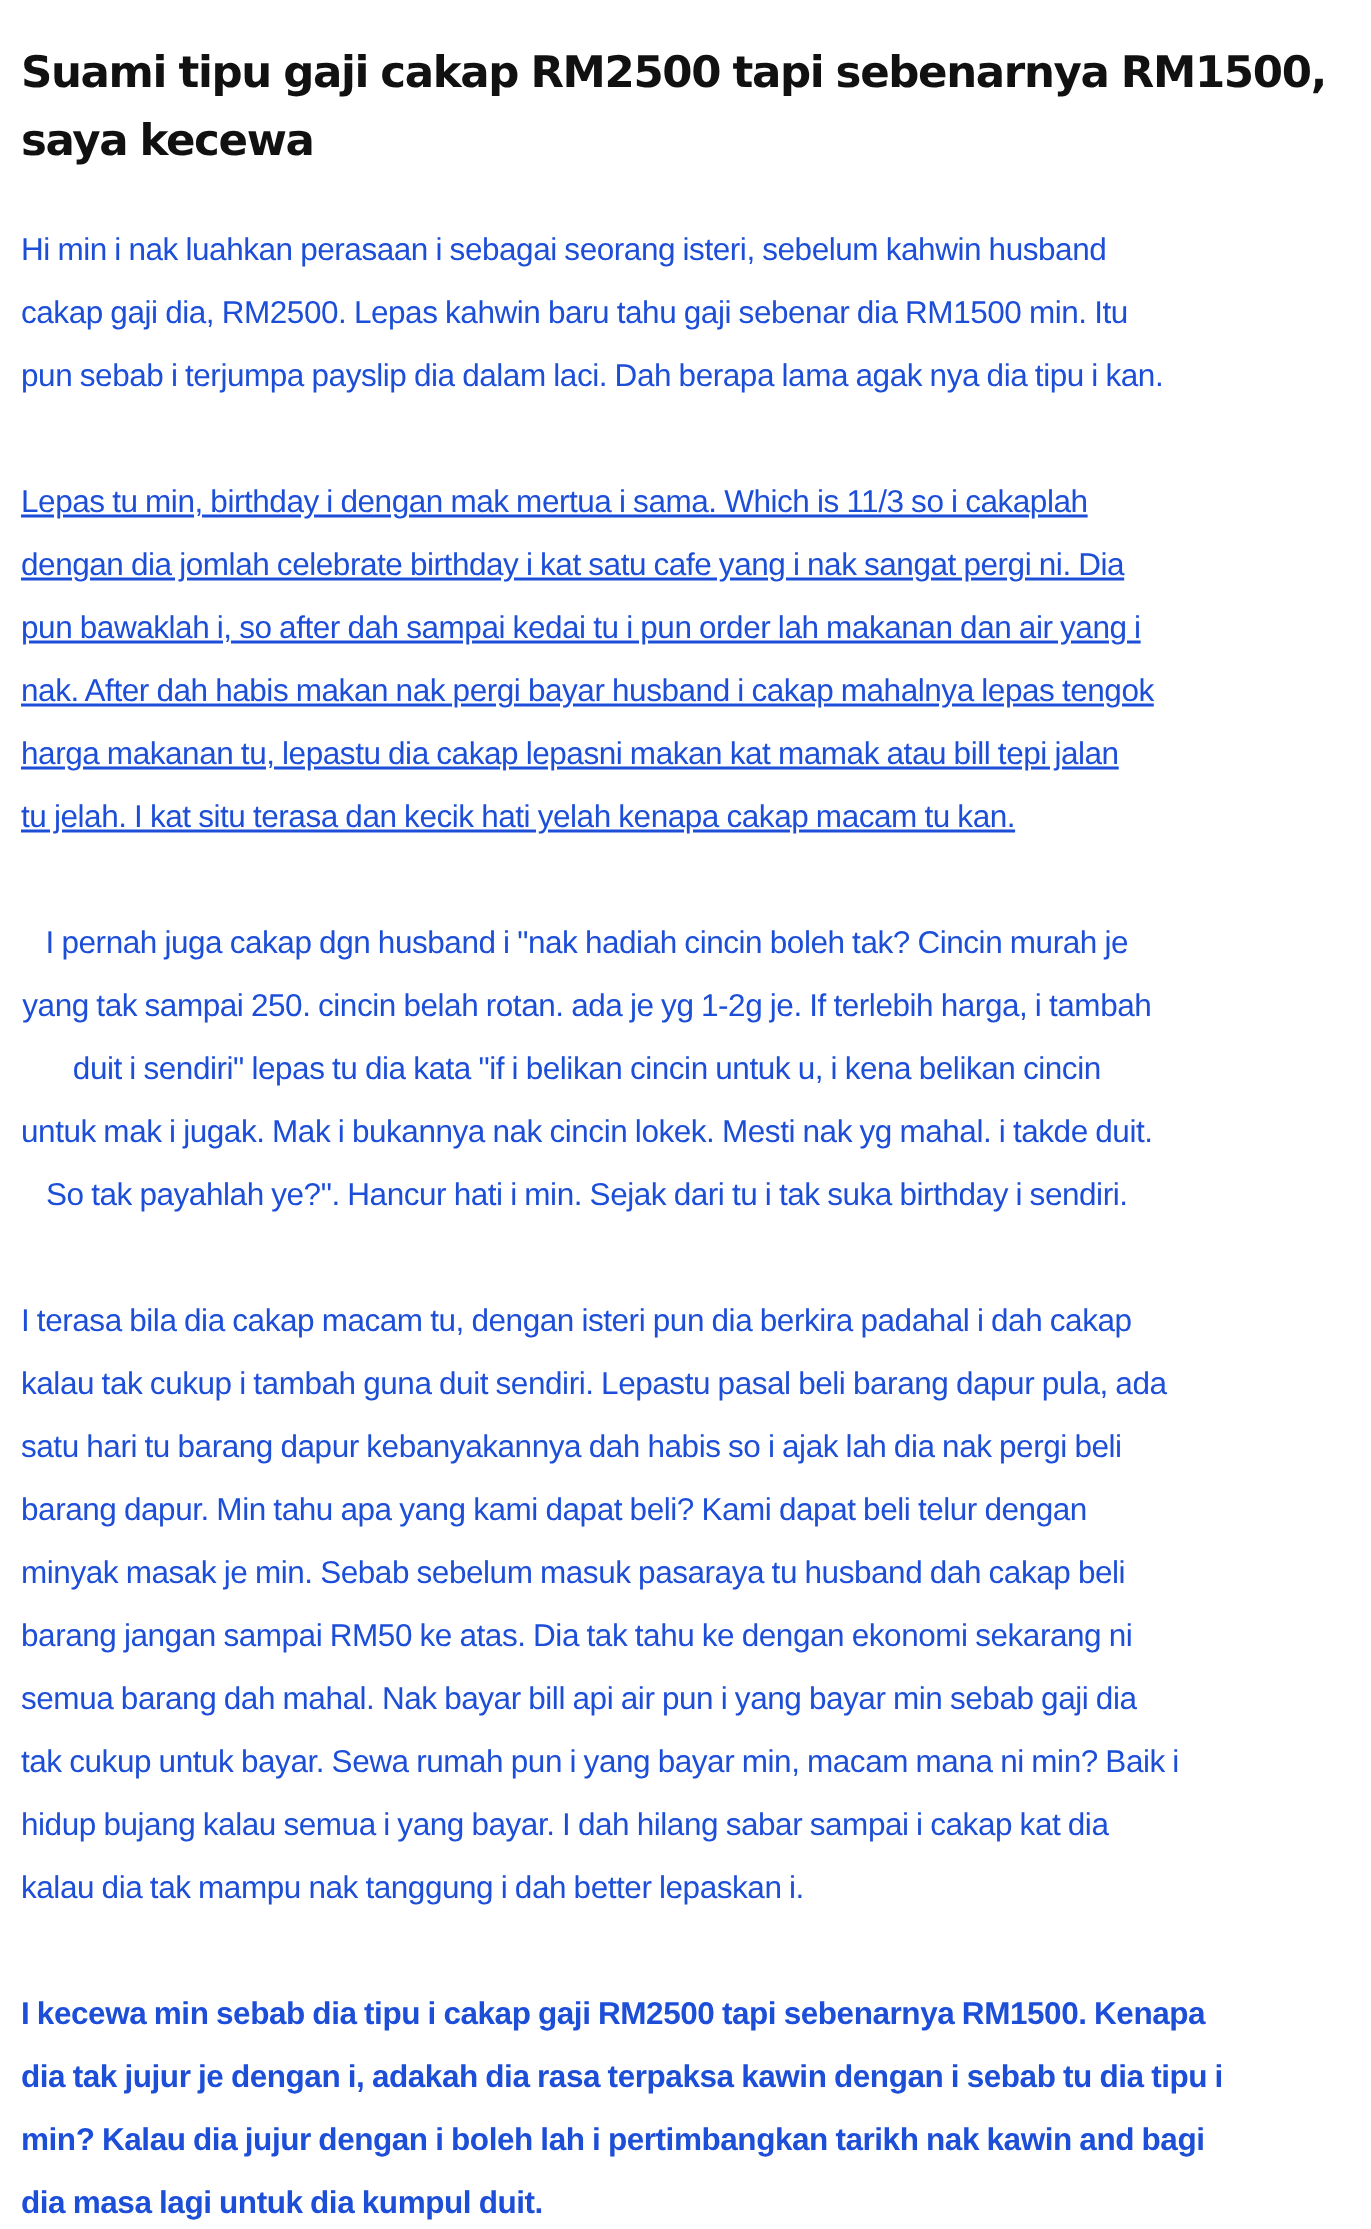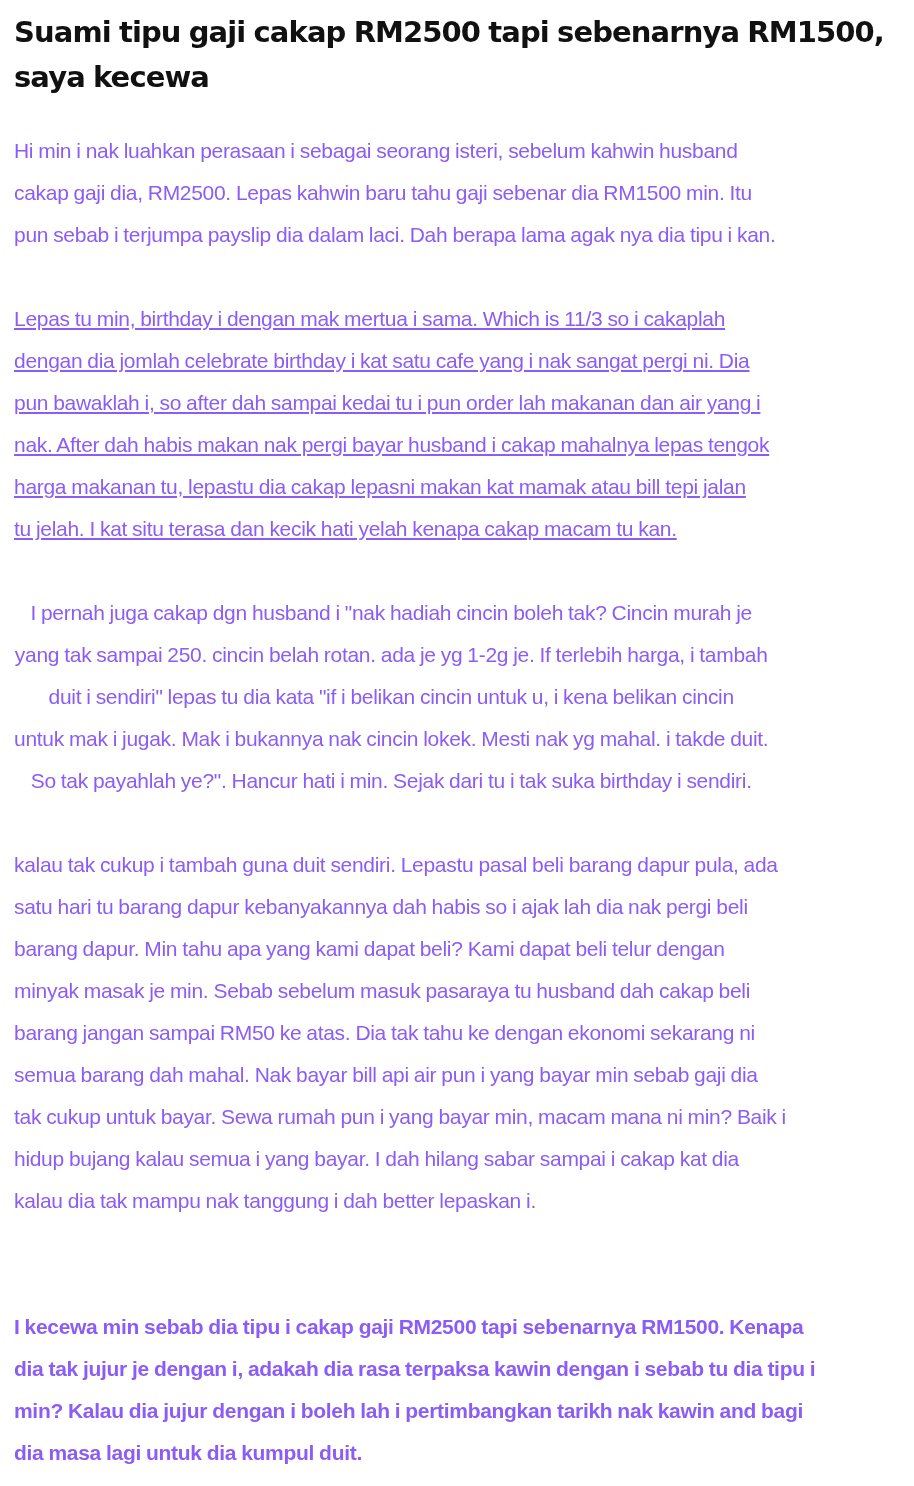--- a/index.html
+++ b/index.html
@@ -9,38 +9,38 @@
     }
     body {
       width: 914px;
       height: 1486px;
       overflow: hidden;
       position: relative;
     }
     .article {
       position: absolute;
       left: 14px;
-      top: 0;
+      top: 16px;
       width: 890px;
     }
     .title {
       font-family: "DejaVu Sans", sans-serif;
       font-weight: bold;
       font-size: 29px;
       line-height: 45px;
       color: #111111;
       margin: 10px 0 0 0;
       letter-spacing: -0.9px;
       word-spacing: -1px;
     }
     .para {
       font-family: "Liberation Sans", sans-serif;
       font-size: 21px;
       line-height: 42px;
-      color: #8b5cf6;
+      color: #1d4ed8;
       margin: 0;
       letter-spacing: -0.3px;
       word-spacing: -0.5px;
     }
     .line {
       display: block;
       white-space: nowrap;
     }
     .p0 { position: absolute; top: 130px; }
     .p1 { position: absolute; top: 298px; text-decoration: underline; }
@@ -74,20 +74,21 @@
 
   <p class="para p2">
     <span class="line">I pernah juga cakap dgn husband i "nak hadiah cincin boleh tak? Cincin murah je</span>
     <span class="line">yang tak sampai 250. cincin belah rotan. ada je yg 1-2g je. If terlebih harga, i tambah</span>
     <span class="line">duit i sendiri"  lepas tu dia kata "if i belikan cincin untuk u, i kena belikan cincin</span>
     <span class="line">untuk mak i jugak. Mak i bukannya nak cincin lokek. Mesti nak yg mahal. i takde duit.</span>
     <span class="line">So tak payahlah ye?". Hancur hati i min. Sejak dari tu i tak suka birthday i sendiri.</span>
   </p>
 
   <p class="para p3">
+    <span class="line">I terasa bila dia cakap macam tu, dengan isteri pun dia berkira padahal i dah cakap</span>
     <span class="line">kalau tak cukup i tambah guna duit sendiri. Lepastu pasal beli barang dapur pula, ada</span>
     <span class="line">satu hari tu barang dapur kebanyakannya dah habis so i ajak lah dia nak pergi beli</span>
     <span class="line">barang dapur. Min tahu apa yang kami dapat beli? Kami dapat beli telur dengan</span>
     <span class="line">minyak masak je min. Sebab sebelum masuk pasaraya tu husband dah cakap beli</span>
     <span class="line">barang jangan sampai RM50 ke atas. Dia tak tahu ke dengan ekonomi sekarang ni</span>
     <span class="line">semua barang dah mahal. Nak bayar bill api air pun i yang bayar min sebab gaji dia</span>
     <span class="line">tak cukup untuk bayar. Sewa rumah pun i yang bayar min, macam mana ni min? Baik i</span>
     <span class="line">hidup bujang kalau semua i yang bayar. I dah hilang sabar sampai i cakap kat dia</span>
     <span class="line">kalau dia tak mampu nak tanggung i dah better lepaskan i.</span>
   </p>

